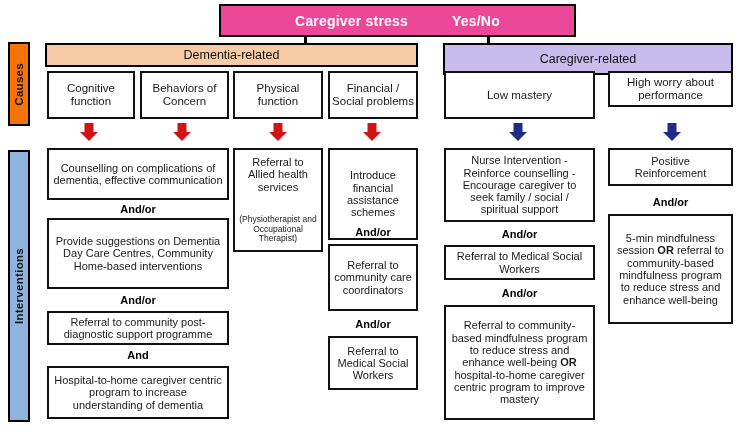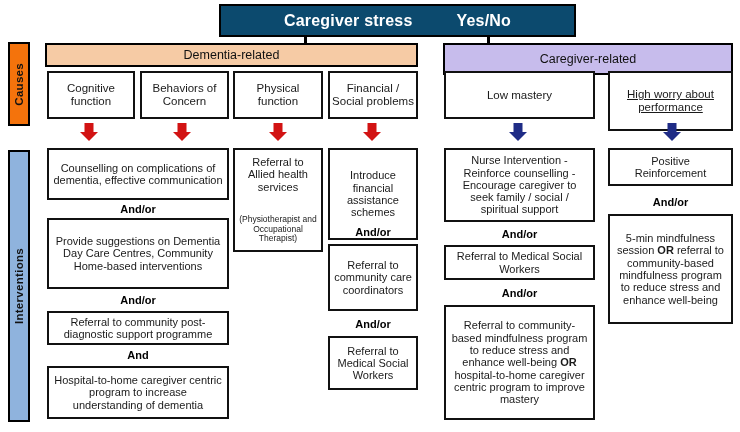--- a/index.html
+++ b/index.html
@@ -8,22 +8,22 @@
     position:relative;
     width:740px;height:432px;
     background:#ffffff;
     overflow:hidden;
   }
   .box{position:absolute;box-sizing:border-box;display:flex;align-items:center;justify-content:center;text-align:center;}
   .box-txt{display:block;width:100%;line-height:1.12;}
 
   
   .root-box{
-    background:#0c4a6e;border:2px solid #000;
-    color:#ffffff;font-weight:bold;font-size:16px;
+    background:#ec4899;border:2px solid #000;
+    color:#ffffff;font-weight:bold;font-size:14px;
     letter-spacing:.2px;
   }
   .root-inner{display:flex;width:100%;align-items:center;justify-content:center;gap:44px;}
 
   
   .cat-dementia{background:#F6CBA5;border:2.5px solid #000;font-size:12.5px;color:#111;}
   .cat-caregiver{background:#C7BCEC;border:2.5px solid #000;font-size:12.5px;color:#111;}
 
   
   .cause{background:#fff;border:2px solid #111;font-size:11.5px;color:#1a1a1a;}
@@ -91,21 +91,21 @@
   </div>
   <div class="box cause" style="left:233px;top:71px;width:90px;height:48px;">
     <span class="box-txt">Physical function</span>
   </div>
   <div class="box cause" style="left:328px;top:71px;width:90px;height:48px;">
     <span class="box-txt">Financial / Social problems</span>
   </div>
   <div class="box cause" style="left:444px;top:71px;width:151px;height:48px;">
     <span class="box-txt">Low mastery</span>
   </div>
-  <div class="box cause" style="left:608px;top:71px;width:125px;height:60px;text-decoration:underline;">
+  <div class="box cause" style="left:608px;top:71px;width:125px;height:36px;">
     <span class="box-txt">High worry about performance</span>
   </div>
 
   <div class="arrow" style="left:89px;top:123px;">
     <div class="stem" style="top:0;height:10px;background:#D21313;"></div>
     <div class="head" style="top:9px;border-top:9px solid #D21313;"></div>
   </div>
   <div class="arrow" style="left:182px;top:123px;">
     <div class="stem" style="top:0;height:10px;background:#D21313;"></div>
     <div class="head" style="top:9px;border-top:9px solid #D21313;"></div>

